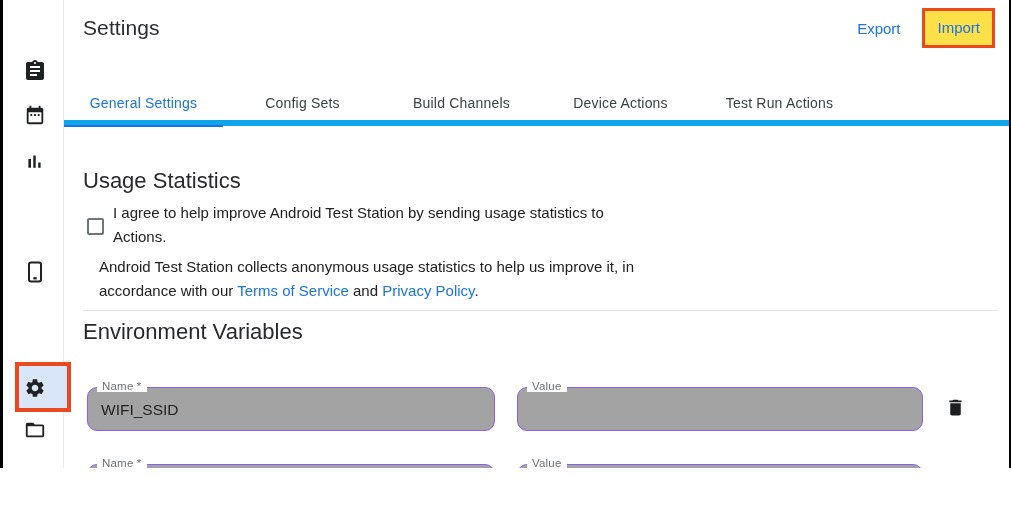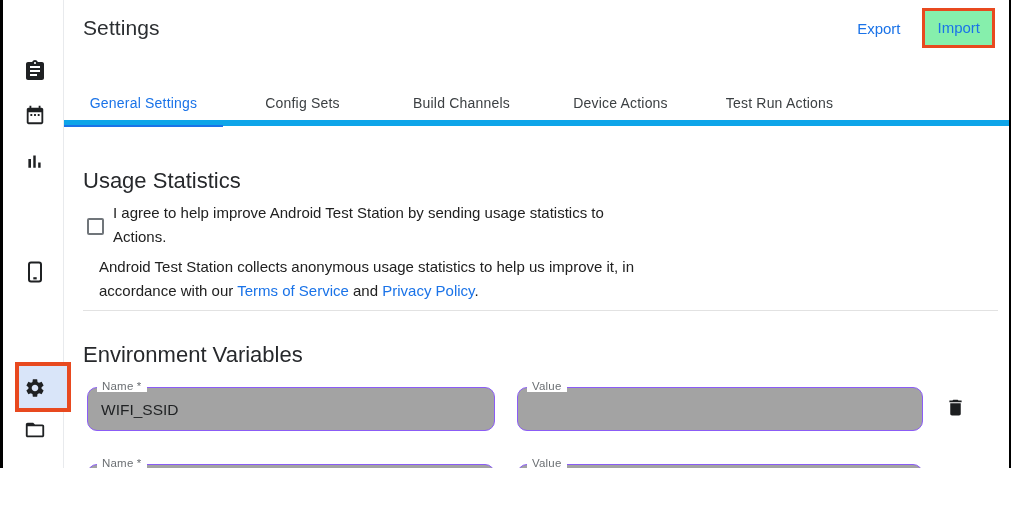--- a/index.html
+++ b/index.html
@@ -65,21 +65,21 @@
     font-size: 15px;
     background: none; border: none;
     font-family: inherit;
     cursor: pointer;
     text-decoration: none;
   }
   .export-btn { margin-right: 22px; }
   .import-box {
     border: 3px solid #e8491f;
     padding: 8px 12px;
-    background: #86efac;
+    background: #fde047;
   }
 
   
   .tabbar {
     position: absolute;
     left: 61px; top: 79px;
     width: 948px; height: 47px;
     border-bottom: 6px solid #0ea5e9;
     display: flex;
   }
@@ -106,21 +106,21 @@
 
   
   .section-heading {
     position: absolute;
     left: 80px;
     font-size: 22px;
     font-weight: 400;
     color: #27292c;
   }
   .usage-heading { top: 168px; }
-  .env-heading { top: 342px; }
+  .env-heading { top: 319px; }
 
   .checkbox {
     position: absolute;
     left: 84px; top: 218px;
     width: 17px; height: 17px;
     border: 2px solid #70757a;
     border-radius: 2px;
     background: #fff;
     cursor: pointer;
   }

